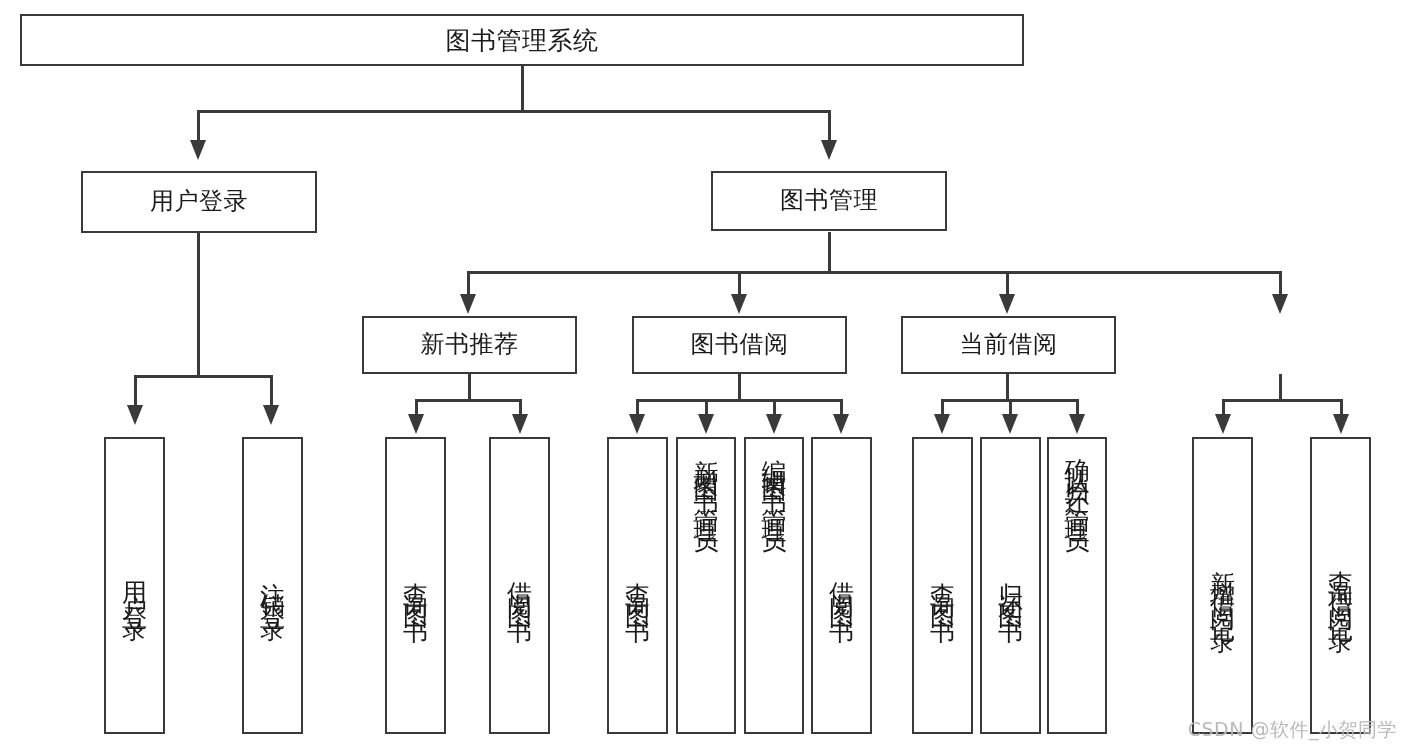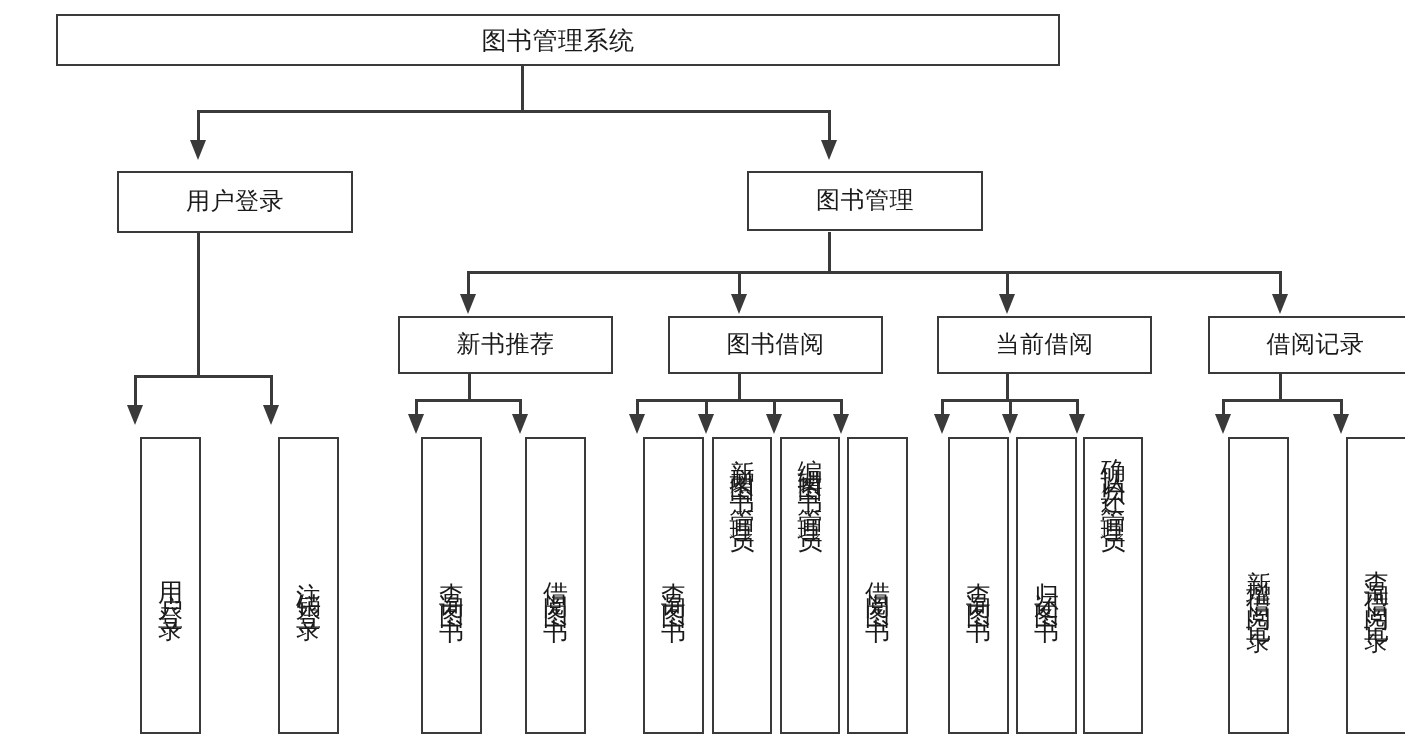--- a/index.html
+++ b/index.html
@@ -19,21 +19,20 @@
   .node{
     position:absolute;
     box-sizing:border-box;
     background:#ffffff;
     border:2.5px solid #3a3a3a;
     display:flex;
     align-items:center;
     justify-content:center;
     color:#1a1a1a;
     z-index:3;
-    margin-left:36px;
   }
   .node .label{
     display:block;
     text-align:center;
     line-height:1.08;
     white-space:nowrap;
   }
 
   
   .node.horiz .label{ font-size:24px; letter-spacing:0.5px; }
@@ -160,23 +159,20 @@
 
   <div class="node horiz" style="left:362px; top:316px; width:215px; height:58px;">
     <span class="label">新书推荐</span>
   </div>
   <div class="node horiz" style="left:901px; top:316px; width:215px; height:58px;">
     <span class="label">当前借阅</span>
   </div>
   <div class="node horiz" style="left:632px; top:316px; width:215px; height:58px;">
     <span class="label">图书借阅</span>
   </div>
-  <div class="node horiz" style="left:1172px; top:316px; width:215px; height:58px;">
-    <span class="label">借阅记录</span>
-  </div>
 
   <div class="node leaf centered" style="left:104px; top:437px; width:61px; height:297px;">
     <span class="label">用户登录</span>
   </div>
   <div class="node leaf centered" style="left:242px; top:437px; width:61px; height:297px;">
     <span class="label">注销登录</span>
   </div>
 
   <div class="node leaf centered" style="left:385px; top:437px; width:61px; height:297px;">
     <span class="label">查询图书</span>
@@ -208,14 +204,15 @@
     <span class="label">确认归还（管理员）</span>
   </div>
 
   <div class="node leaf centered" style="left:1192px; top:437px; width:61px; height:297px;">
     <span class="label">新增借阅记录</span>
   </div>
   <div class="node leaf centered" style="left:1310px; top:437px; width:61px; height:297px;">
     <span class="label">查询借阅记录</span>
   </div>
 
+  <div id="watermark">CSDN @软件_小贺同学</div>
 
 </div>
 
 </body></html>

